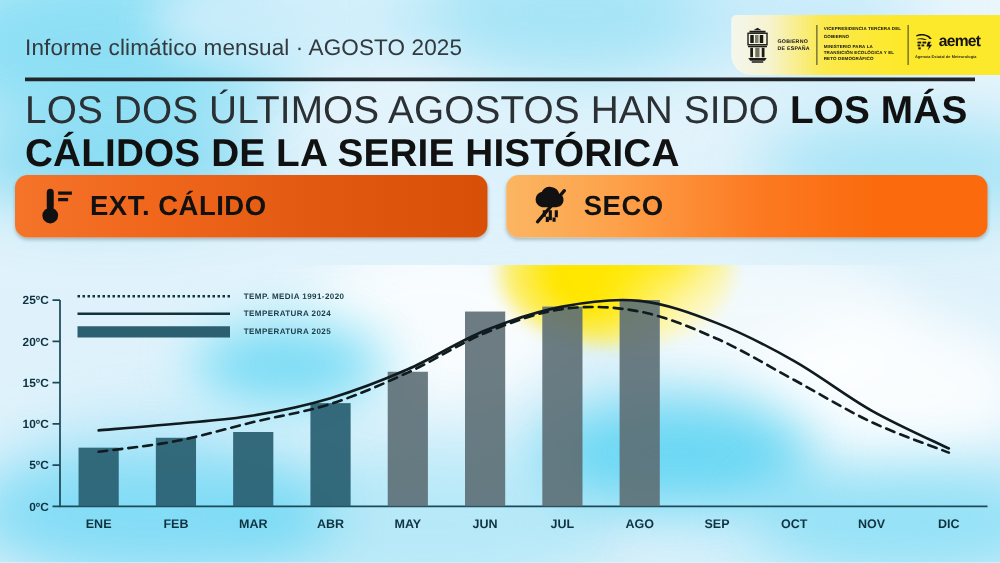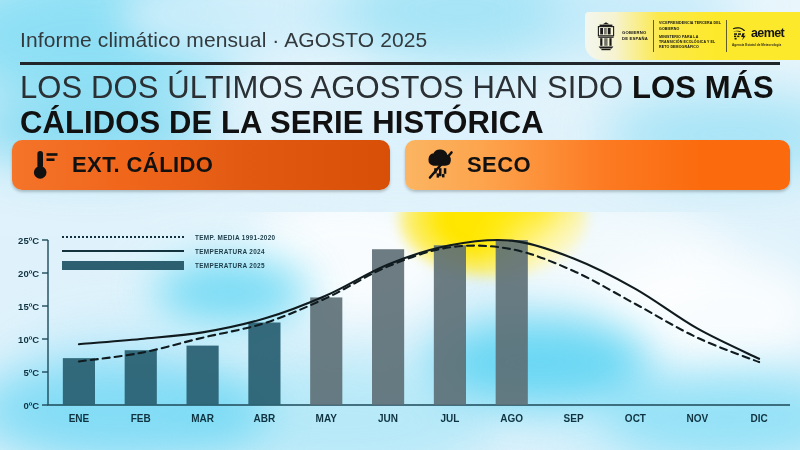--- a/index.html
+++ b/index.html
@@ -37,21 +37,21 @@
   .coat{width:22px;height:30px;flex:none;display:block;}
   .gob-text{font-size:4.2px;line-height:1.35;letter-spacing:.2px;color:#111;font-weight:700;width:26px;}
   .vdiv{width:1px;height:32px;background:#3a3a2a;opacity:.8;flex:none;}
   .min-text{font-size:3.6px;line-height:1.45;letter-spacing:.1px;color:#111;font-weight:700;width:62px;}
   .min-text .blk{margin-bottom:3px;}
   .aemet{display:flex;align-items:center;gap:2px;}
   .aemet-mark{width:17px;height:17px;flex:none;}
   .aemet-word{font-size:12.5px;font-weight:800;letter-spacing:-.6px;color:#15140f;line-height:1;}
   .aemet-sub{font-size:3.1px;letter-spacing:.05px;color:#2a2820;margin-top:1.5px;font-weight:600;}
 
-  .title{position:absolute;left:20px;top:20px;font-size:21px;color:#333a3d;
+  .title{position:absolute;left:20px;top:20px;font-size:18px;color:#333a3d;
          letter-spacing:.1px;white-space:nowrap;font-weight:400;}
   .rule{position:absolute;left:20px;top:54px;width:760px;height:2.5px;background:#20262a;}
   .subtitle{position:absolute;left:20px;top:62px;width:762px;font-size:31px;line-height:1.14;
             color:#2b3034;letter-spacing:.1px;text-transform:uppercase;}
   .subtitle b{color:#111;font-weight:700;}
 
   
   .badges{position:absolute;left:0;top:140px;width:800px;height:56px;}
   .badge{position:absolute;top:0;height:50px;border-radius:10px;display:flex;align-items:center;
          box-shadow:0 2px 3px rgba(0,0,0,.22);overflow:hidden;}

